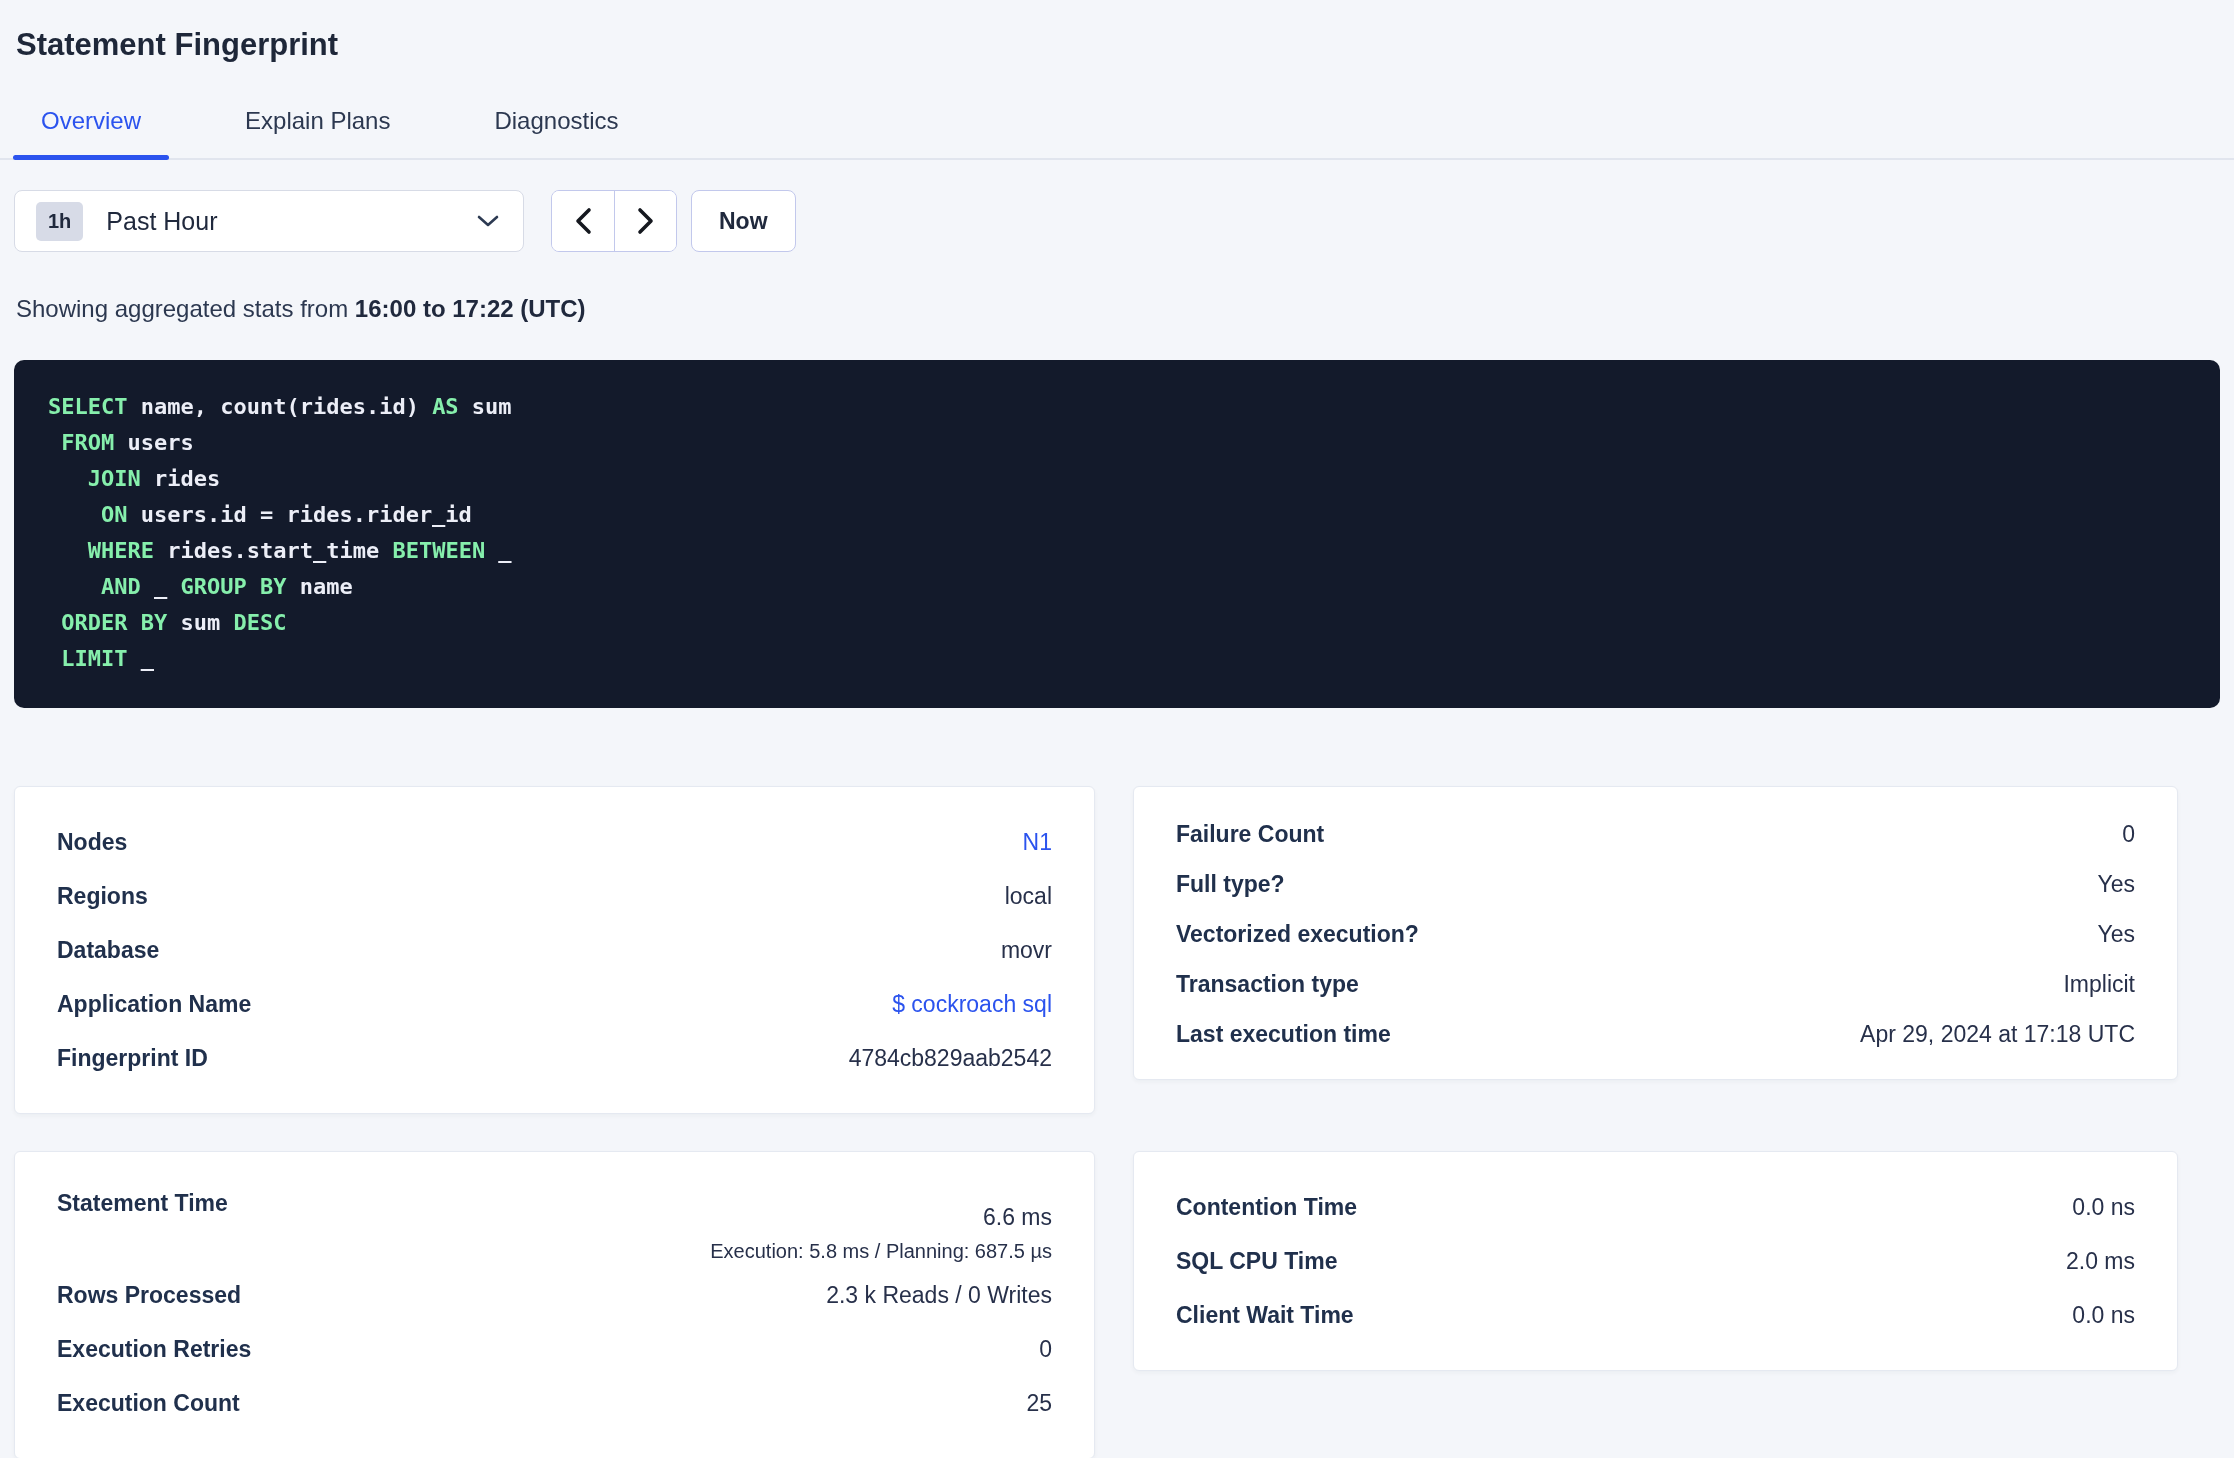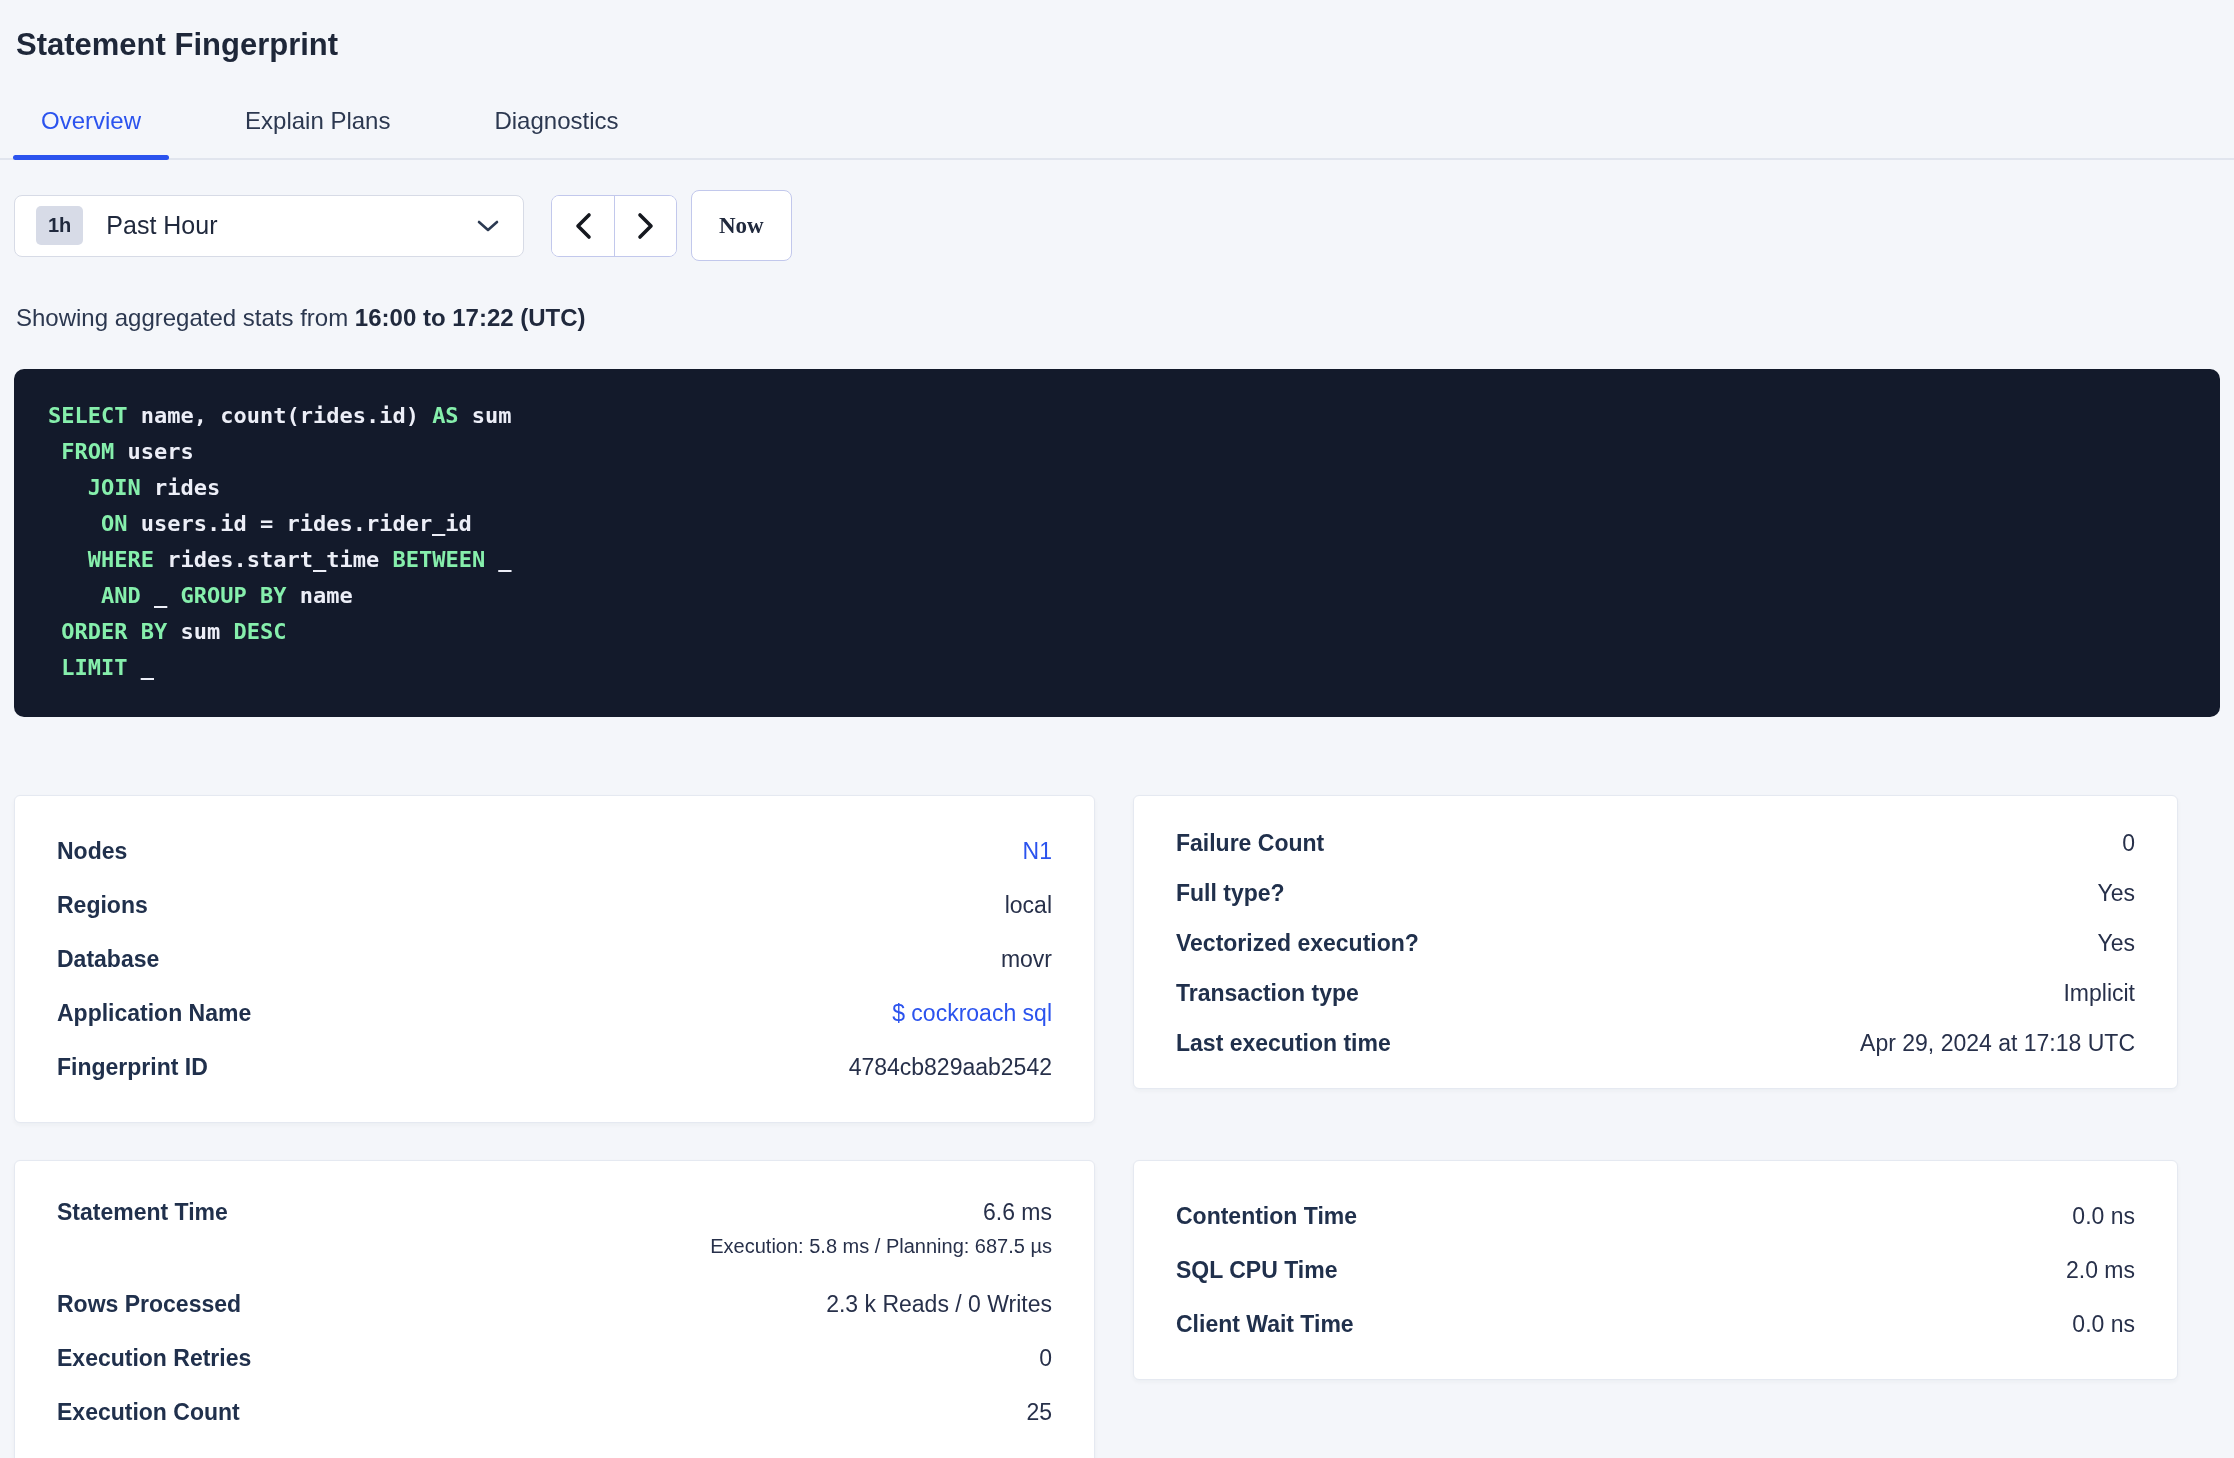--- a/index.html
+++ b/index.html
@@ -64,23 +64,23 @@
     border: 1px solid #c2c8ec; border-radius: 8px;
     background: #fff; overflow: hidden;
     margin-right: 14px;
   }
   .nav-btn {
     width: 62px; display: flex; align-items: center; justify-content: center;
     cursor: pointer; background: #fff; border: none; padding: 0;
   }
   .nav-btn + .nav-btn { border-left: 1px solid #c2c8ec; }
   .now-btn {
-    height: 71px; padding: 0 27px;
+    height: 62px; padding: 0 27px;
     border: 1px solid #c2c8ec; border-radius: 8px; background: #fff;
-    font-family: Liberation Serif, serif;
+    font-family: Liberation Sans, sans-serif;
     font-size: 23px; font-weight: 700; color: #20293d;
     display: flex; align-items: center; cursor: pointer;
   }
 
   
   .stats-line { margin: 43px 0 0 16px; font-size: 24px; color: #2c3850; }
   .stats-line b { color: #20293d; }
 
   
   .sql-box {
@@ -118,21 +118,21 @@
   .card.compact { padding-top: 22px; padding-bottom: 20px; }
   .crow {
     height: 54px;
     display: flex; justify-content: space-between; align-items: center;
   }
   .card.compact .crow { height: 50px; }
   .crow.tall { height: 88px; align-items: flex-start; padding-top: 10px; }
   .row-label { font-size: 23px; font-weight: 700; color: #20304c; }
   .row-value { font-size: 23px; font-weight: 400; color: #27304a; }
   .row-value.link { color: #2b53ee; cursor: pointer; }
-  .vcol { display: flex; flex-direction: column; align-items: flex-end; gap: 9px; }
+  .vcol { display: flex; flex-direction: column; align-items: flex-end; gap: 9px; margin-top: 14px; }
   .subvalue { font-size: 20px; color: #27304a; }
 
   svg { display: block; }
 </style>
 </head>
 <body>
 
 <h1 class="page-title">Statement Fingerprint</h1>
 
 <div class="tabs">

